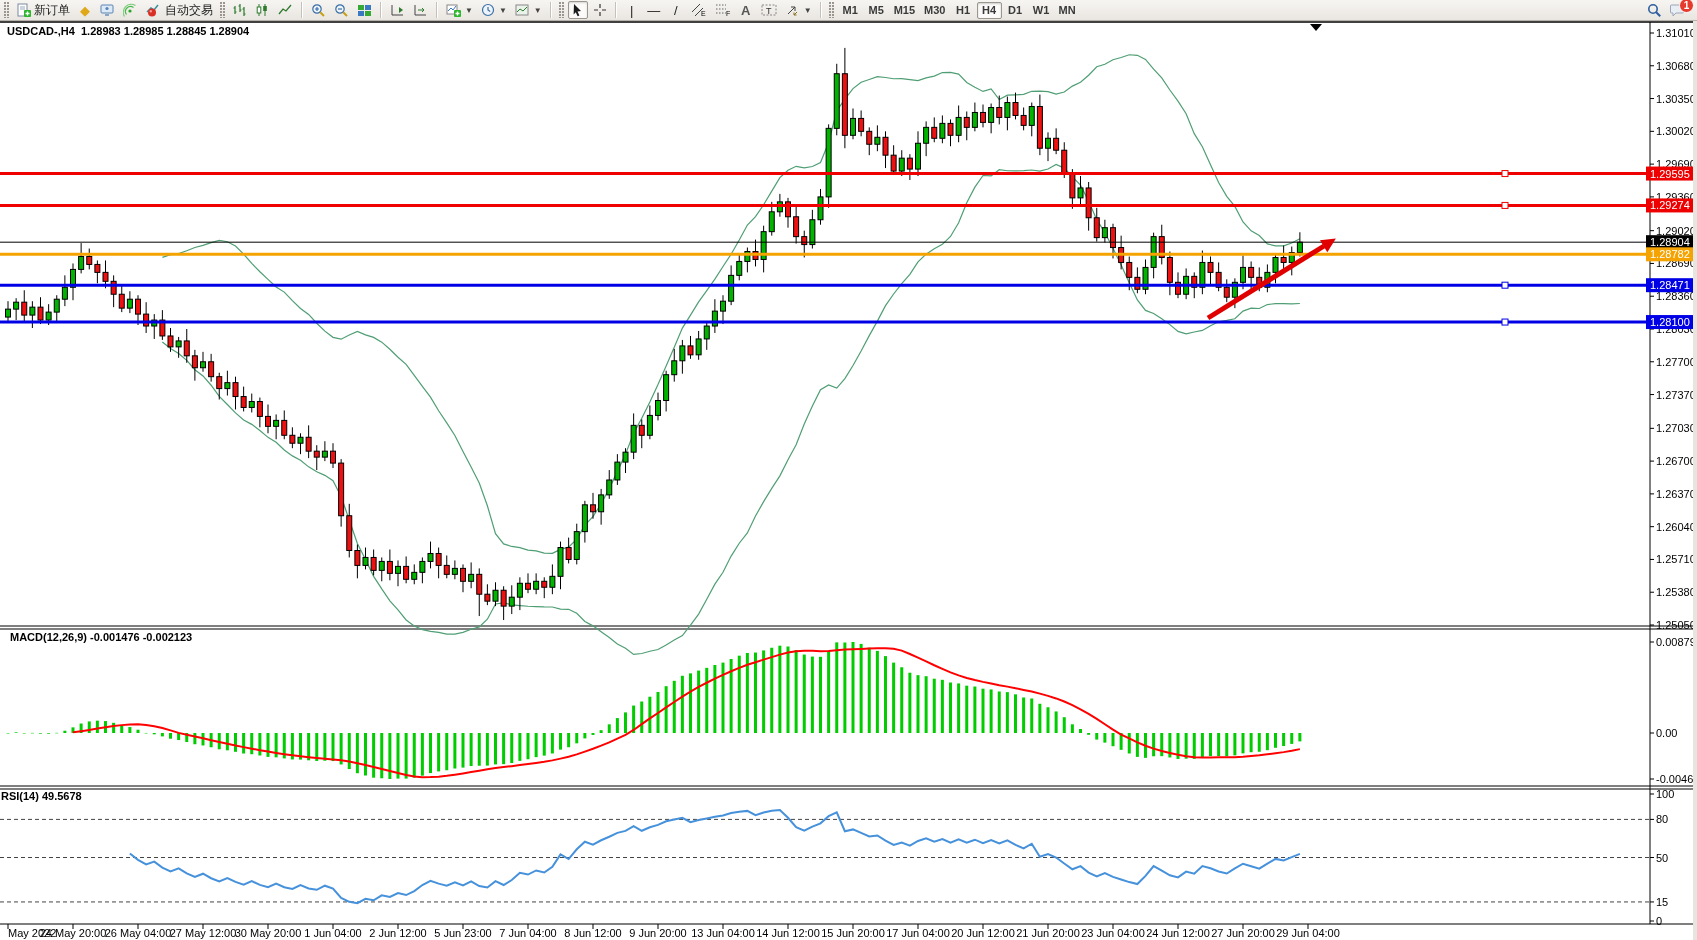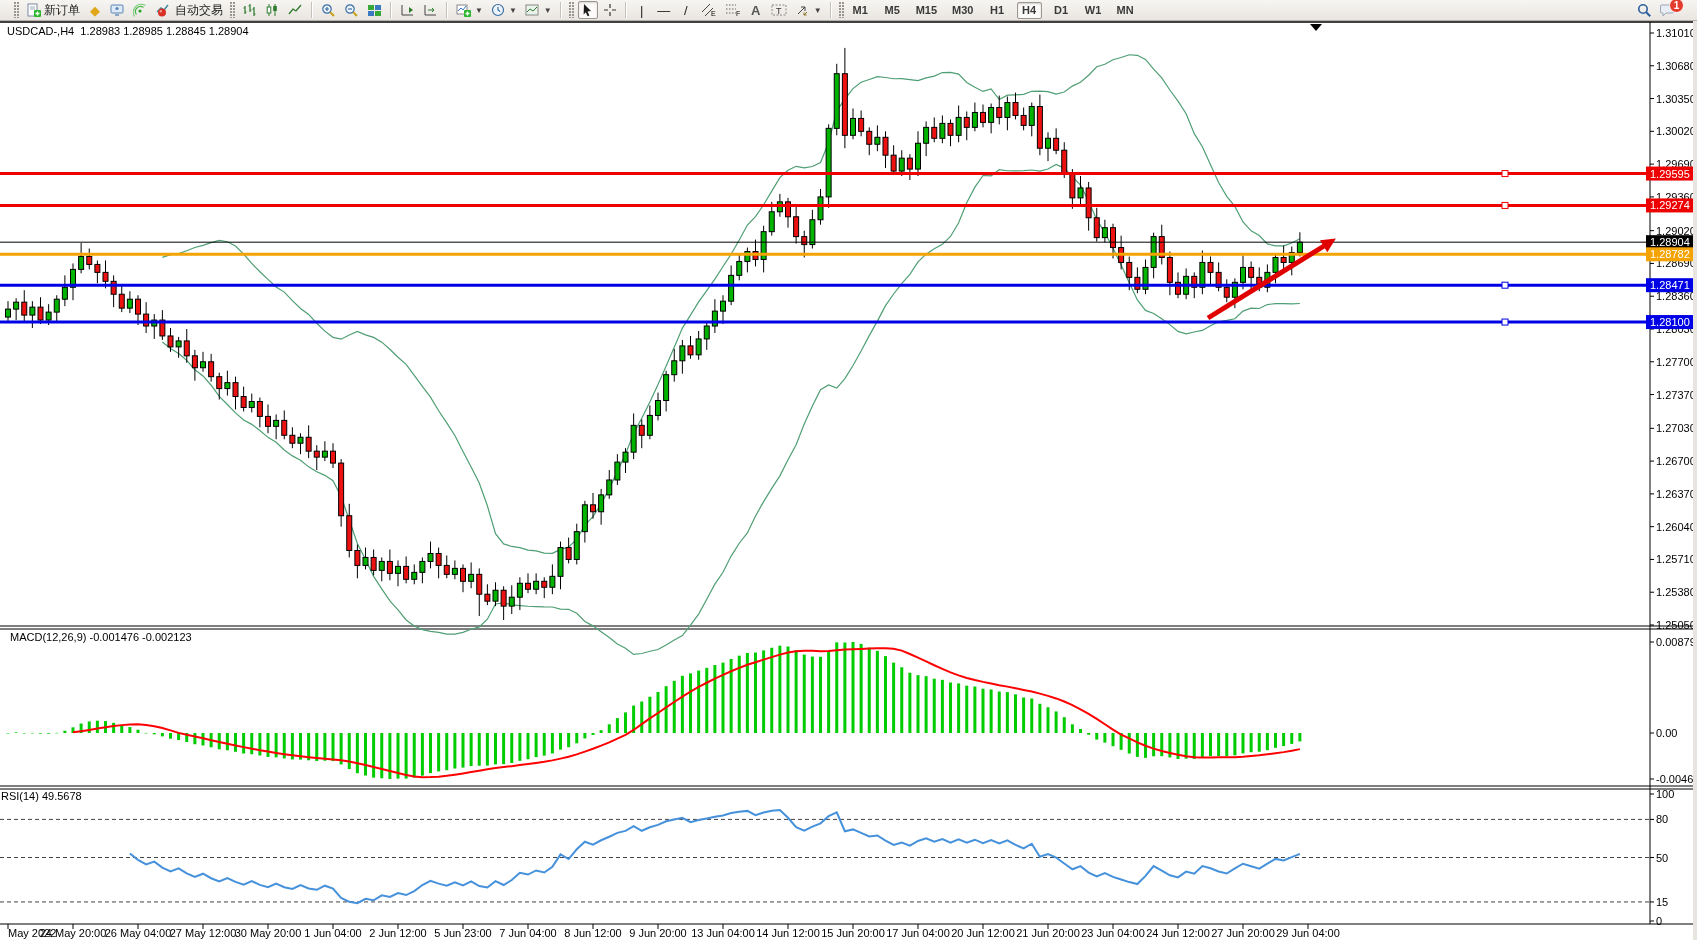--- a/index.html
+++ b/index.html
@@ -1,37 +1,37 @@
 <!DOCTYPE html>
 <html><head>
 <meta charset="utf-8">
 <style>
   html,body{margin:0;padding:0;width:1697px;height:940px;overflow:hidden;
     font-family:"Liberation Sans","DejaVu Sans",sans-serif;background:#fff;}
   
   .toolbar{position:absolute;left:0;top:0;width:1697px;height:21px;
     background:linear-gradient(#f7f5f2,#e9e6e1);border-bottom:1px solid #b7b3ac;
-    display:flex;align-items:center;gap:2px;padding:0 12px;box-sizing:border-box;z-index:50;}
+    display:flex;align-items:center;gap:2px;padding:0 2px;box-sizing:border-box;z-index:50;}
   .tb-grip{width:5px;height:16px;margin:0 2px;
     background:radial-gradient(circle at 1px 1px,#9a968f 0.8px,transparent 1px) 0 0/3px 3px repeat;}
   .tb-btn{height:18px;min-width:20px;display:flex;align-items:center;justify-content:center;
     gap:3px;padding:0 2px;border:1px solid transparent;border-radius:2px;background:transparent;
     font-size:12px;color:#222;cursor:default;box-sizing:border-box;}
   .tb-sep{width:1px;height:16px;background:#c5c1ba;border-right:1px solid #fff;margin:0 3px;}
   .tb-caret{font-size:8px;color:#444;margin-left:1px;}
   .tf-btn{height:17px;min-width:25px;border:1px solid transparent;background:transparent;
     font-size:11px;font-weight:bold;color:#3a3a3a;padding:0 3px;border-radius:2px;}
   .tf-btn.active{background:#fcfbf9;border:1px solid #9b978f;box-shadow:inset 0 1px 2px rgba(0,0,0,.18);}
   .tb-spacer{flex:1;}
   .badge{position:absolute;top:-4px;right:-6px;background:#e43b2c;color:#fff;border-radius:8px;
     min-width:13px;height:13px;font-size:10px;font-weight:bold;display:flex;align-items:center;
     justify-content:center;border:1px solid #fff;}
   .glyph{font-size:13px;line-height:1;}
   
-  .overlay-label{position:absolute;font-size:11px;color:#000;z-index:10;white-space:pre;}
+  .overlay-label{position:absolute;font-size:11px;color:#000;z-index:10;white-space:pre;font-weight:bold;}
   #chart-svg{position:absolute;left:0;top:0;z-index:5;}
   .right-strip{position:absolute;right:0;top:21px;width:4px;height:919px;background:#e8e5e0;z-index:6;}
 </style>
 </head>
 <body>
 
 <div class="toolbar">
   <div class="tb-grip"></div>
 
   <div class="tb-btn">
@@ -208,21 +208,21 @@
     <svg width="15" height="14" viewBox="0 0 15 14">
       <path d="M3 11 10 4m0 0h-4m4 0v4" stroke="#444" fill="none"></path>
       <path d="M12 9l-3 3m0 0h2.5m-2.5 0V9.5" stroke="#8a6d1f" fill="none"></path>
     </svg>
     <span class="tb-caret">▼</span>
   </div>
 
   <div class="tb-sep"></div>
   <div class="tb-grip"></div>
 
-  <div id="timeframes" style="display:flex;align-items:center;gap:7px;">
+  <div id="timeframes" style="display:flex;align-items:center;gap:1px;">
       <button class="tf-btn">M1</button>
       <button class="tf-btn">M5</button>
       <button class="tf-btn">M15</button>
       <button class="tf-btn">M30</button>
       <button class="tf-btn">H1</button>
       <button class="tf-btn active">H4</button>
       <button class="tf-btn">D1</button>
       <button class="tf-btn">W1</button>
       <button class="tf-btn">MN</button>
     </div>

